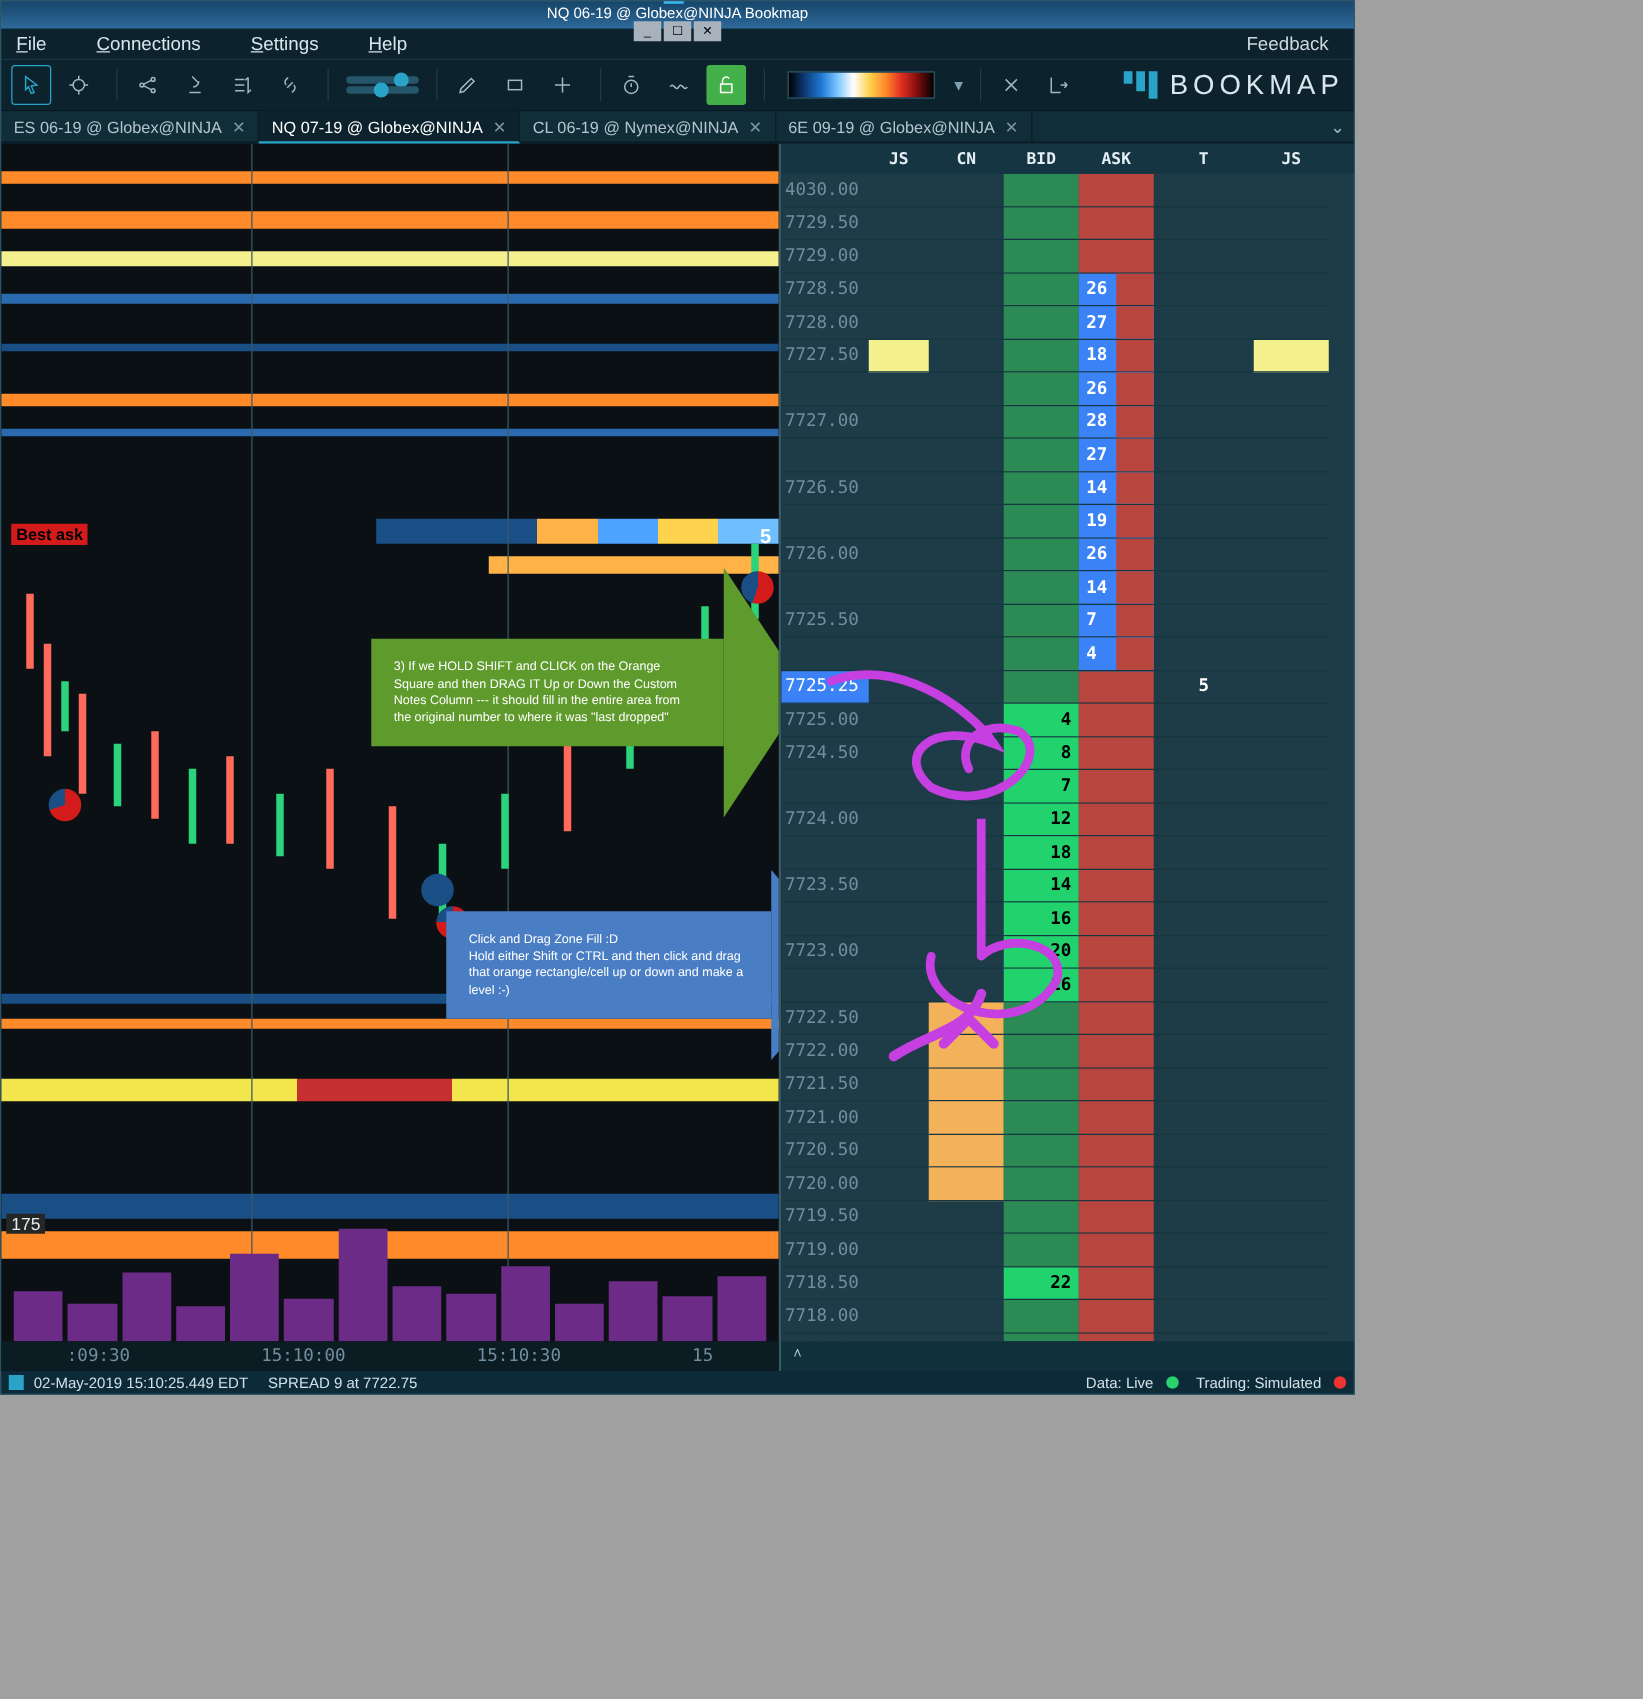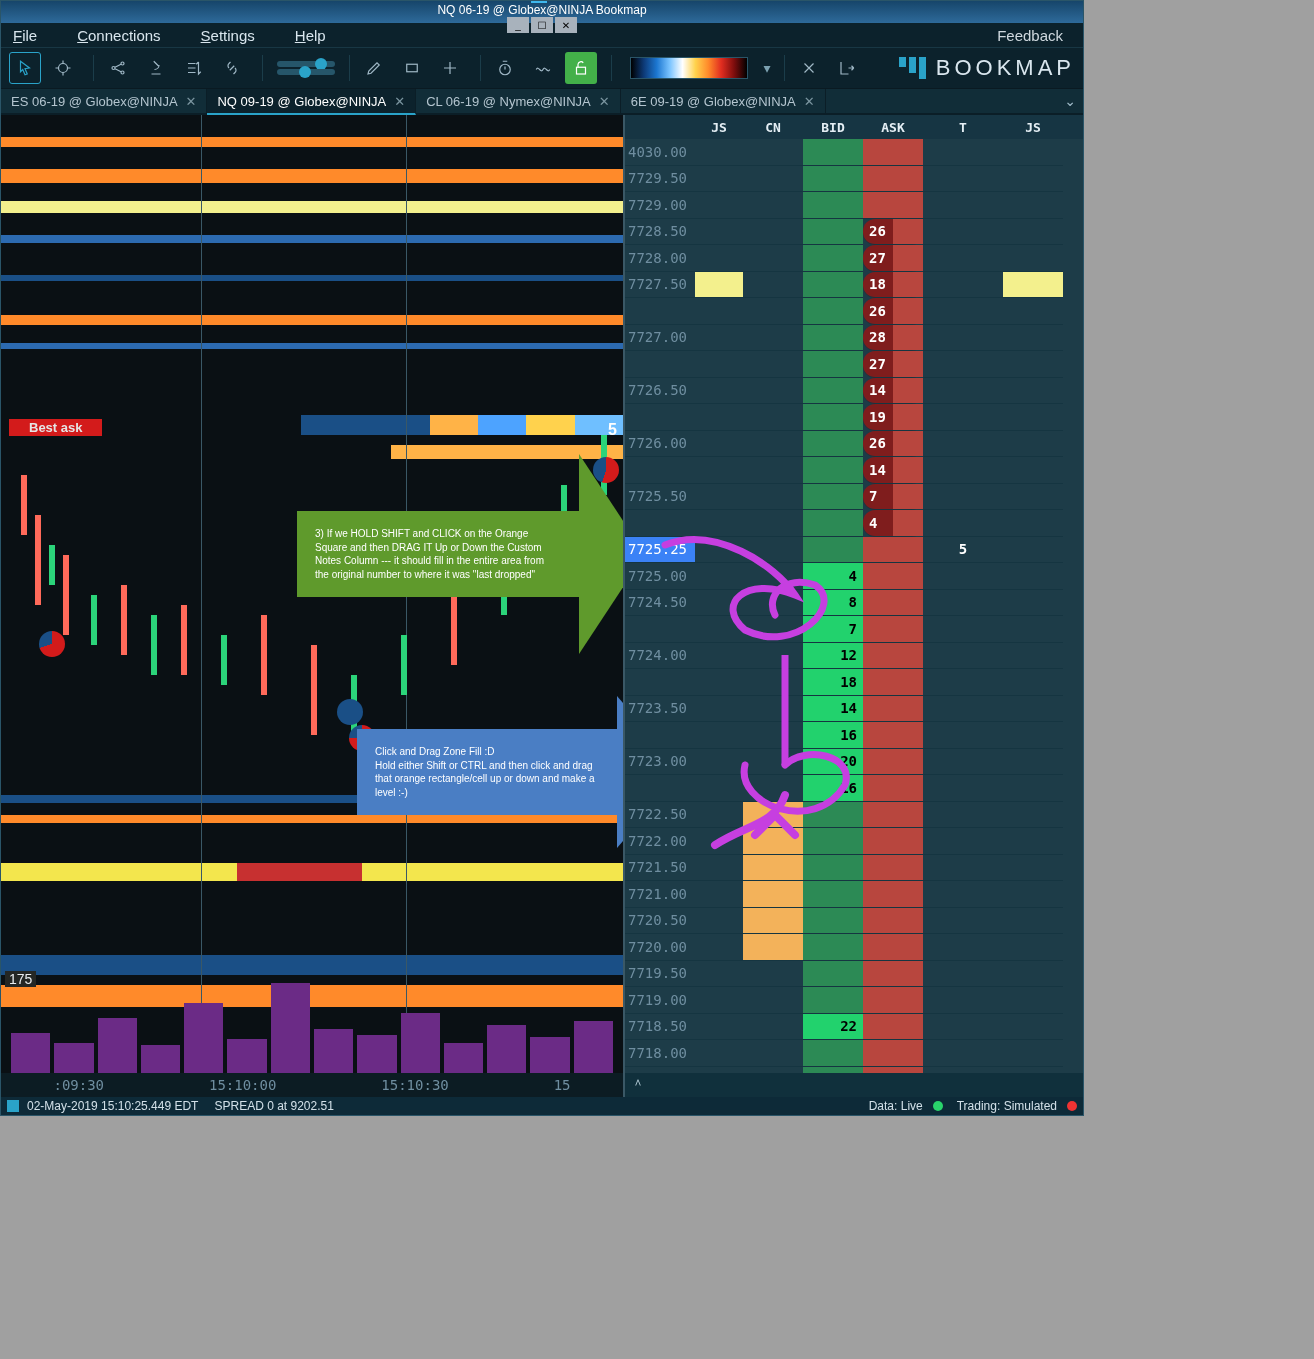--- a/index.html
+++ b/index.html
@@ -98,21 +98,21 @@
     border-right: 2px solid #3a5866;
   }
   .dom {
     flex: 1; background: #1d3c48; position: relative; font-family: "Consolas", monospace;
   }
 
   
   .hm-row { position: absolute; left:0; right:0; }
   .bestask {
     position: absolute; left: 8px; top: 304px;
-    background: #d31b1b; color: #e5e5e5; font-size: 13px; padding: 1px 20px; font-weight: bold;
+    background: #d31b1b; color: #000000; font-size: 13px; padding: 1px 4px; font-weight: bold;
   }
   .vol-label {
     position: absolute; left: 4px; bottom: 110px;
     background: #242725; color: #e8ecef; font-size: 14px; padding: 0 4px;
   }
   .five-label {
     position: absolute; right: 6px; top: 306px; color: #fff; font-weight: bold; font-size: 16px;
   }
   .xaxis {
     position: absolute; left: 0; right: 0; bottom: 0; height: 24px;
@@ -151,21 +151,21 @@
   .dom-body { position: absolute; top: 24px; left: 0; right: 0; bottom: 24px; overflow: hidden; }
   .dom-row {
     display: grid; grid-template-columns: 70px 48px 60px 60px 60px 80px 60px;
     height: 26.5px; align-items: stretch; font-size: 14px;
   }
   .dom-row > div { border-bottom: 1px solid #153541; display:flex; align-items:center; justify-content:center; }
   .c-price { color: #6f8ea0; justify-content: flex-end !important; padding-right: 8px; font-family: Consolas, monospace; }
   .c-bid   { background: #2c8a55; }
   .c-ask   { background: #b8463e; }
   .c-bid.strong { background: #22d26d; color:#000; font-weight:bold; justify-content:flex-end; padding-right:6px; }
-  .c-ask.num    { background: #7f1d1d; color:#fff; font-weight:bold; justify-content:flex-start; padding-left:6px; position:relative;border-radius:12px; }
+  .c-ask.num    { background: #3b82f6; color:#fff; font-weight:bold; justify-content:flex-start; padding-left:6px; position:relative; }
   .c-ask.num::after{ content:""; position:absolute; right:0; top:0; bottom:0; width:30px; background:#b8463e; }
   .c-js1.hl, .c-js2.hl { background: #f3f08d; }
   .c-cn.fill { background: #f3b25a; }
   .dom-row.current .c-price { background:#3b82f6; color:#fff; }
   .dom-row.current .c-t { color:#fff; font-weight:bold; }
   .dom-footer {
     position:absolute; bottom:0; left:0; right:0; height:24px; background:#10303c;
     display:flex; align-items:center; justify-content:flex-start; color:#b9d0da;
   }
   .dom-footer .up-caret { margin-left:6px; }
@@ -315,21 +315,21 @@
     </div>
   </div>
 
   <div class="tabstrip">
     <div id="tabs-host" style="display: contents;"></div>
     <div class="tab">
         <span>ES 06-19 @ Globex@NINJA</span>
         <span class="x">✕</span>
       </div>
       <div class="tab active">
-        <span>NQ 09-19 @ Globex@NINJA</span>
+        <span>NQ 07-19 @ Globex@NINJA</span>
         <span class="x">✕</span>
       </div>
       <div class="tab">
         <span>CL 06-19 @ Nymex@NINJA</span>
         <span class="x">✕</span>
       </div>
       <div class="tab">
         <span>6E 09-19 @ Globex@NINJA</span>
         <span class="x">✕</span>
       </div>
@@ -766,21 +766,21 @@
       <div class="dom-footer">
         <span class="up-caret">＾</span>
       </div>
     </div>
 
   </div>
 
   <div class="statusbar">
     <div class="sq"></div>
     <div class="seg">02-May-2019 15:10:25.449 EDT</div>
-    <div class="seg">SPREAD 0 at 9202.51</div>
+    <div class="seg">SPREAD 9 at 7722.75</div>
     <div class="flex"></div>
     <div class="seg" style="margin-right:4px">Data: Live</div>
     <div class="dot-live"></div>
     <div class="seg" style="margin:0 4px 0 14px">Trading: Simulated</div>
     <div class="dot-sim"></div>
   </div>
 
 </div>
 
 </body></html>

